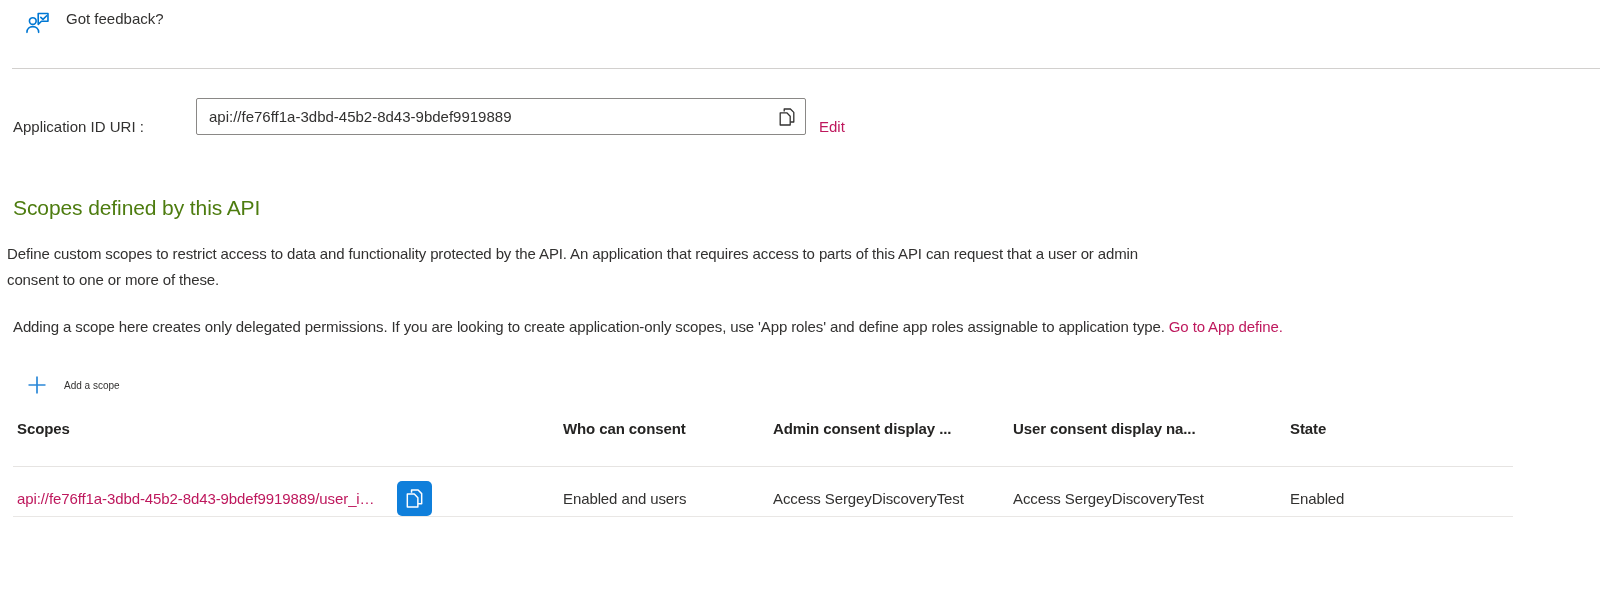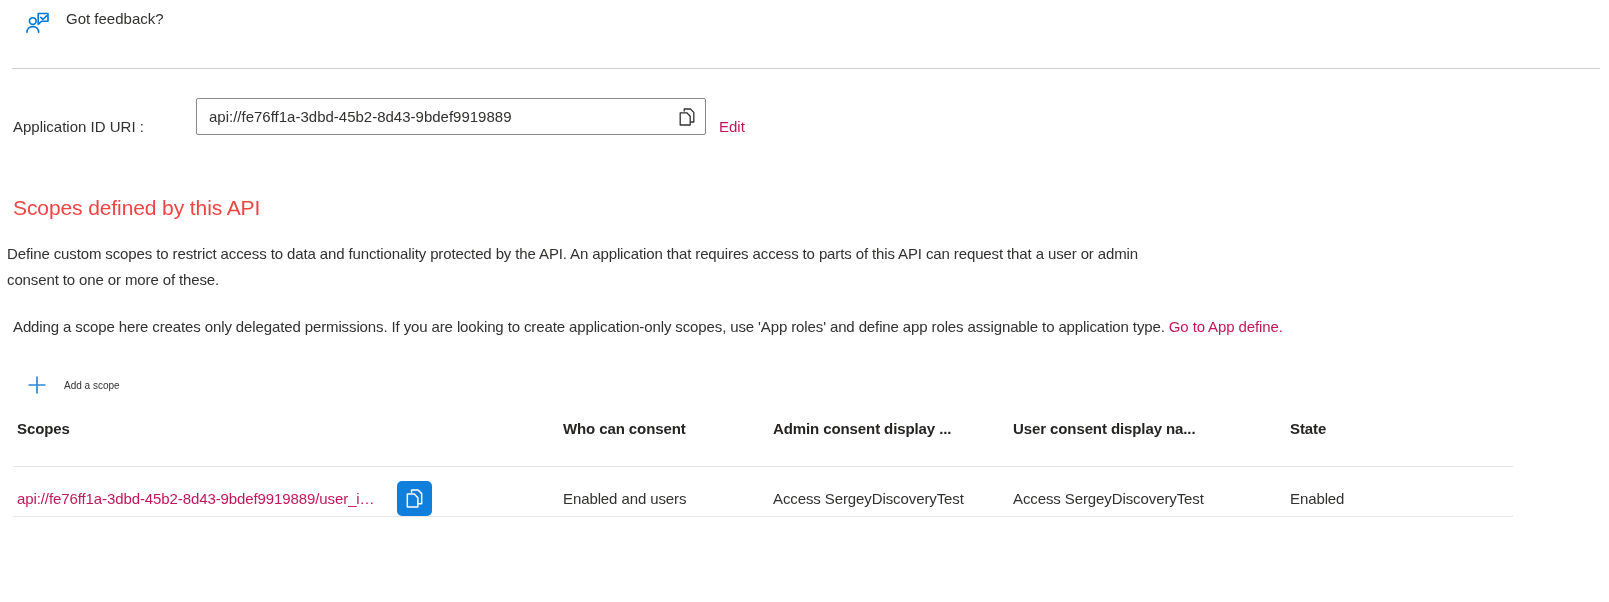--- a/index.html
+++ b/index.html
@@ -31,21 +31,21 @@
   }
 
   
   .appid-row {
     margin: 29px 0 0 13px;
     display: flex;
     align-items: flex-end;
     height: 37px;
   }
   .appid-label { width: 183px; flex: none; }
-  .appid-input-wrap { position: relative; width: 510px; height: 37px; flex: none; margin-top: 48px; }
+  .appid-input-wrap { position: relative; width: 610px; height: 37px; flex: none; margin-top: 48px; }
   .appid-input {
     width: 100%; height: 100%;
     border: 1px solid #8a8886;
     border-radius: 2px;
     padding: 0 44px 0 12px;
     font-family: inherit;
     font-size: 15px;
     color: #323130;
     background: #fff;
     outline: none;
@@ -62,21 +62,21 @@
     color: #be185d;
     text-decoration: none;
     cursor: pointer;
   }
 
   
   .section-title {
     margin: 61px 0 0 13px;
     font-size: 21px;
     font-weight: 400;
-    color: #ef4444;
+    color: #4d7c0f;
     letter-spacing: -0.1px;
   }
   .desc {
     line-height: 26px;
     letter-spacing: -0.12px;
     color: #323130;
   }
   .desc-1 { margin: 21px 0 0 7px; width 1175px; max-width: 1175px; }
   .desc-2 { margin: 21px 0 0 13px; width: 1465px; max-width: 1465px; }
 

